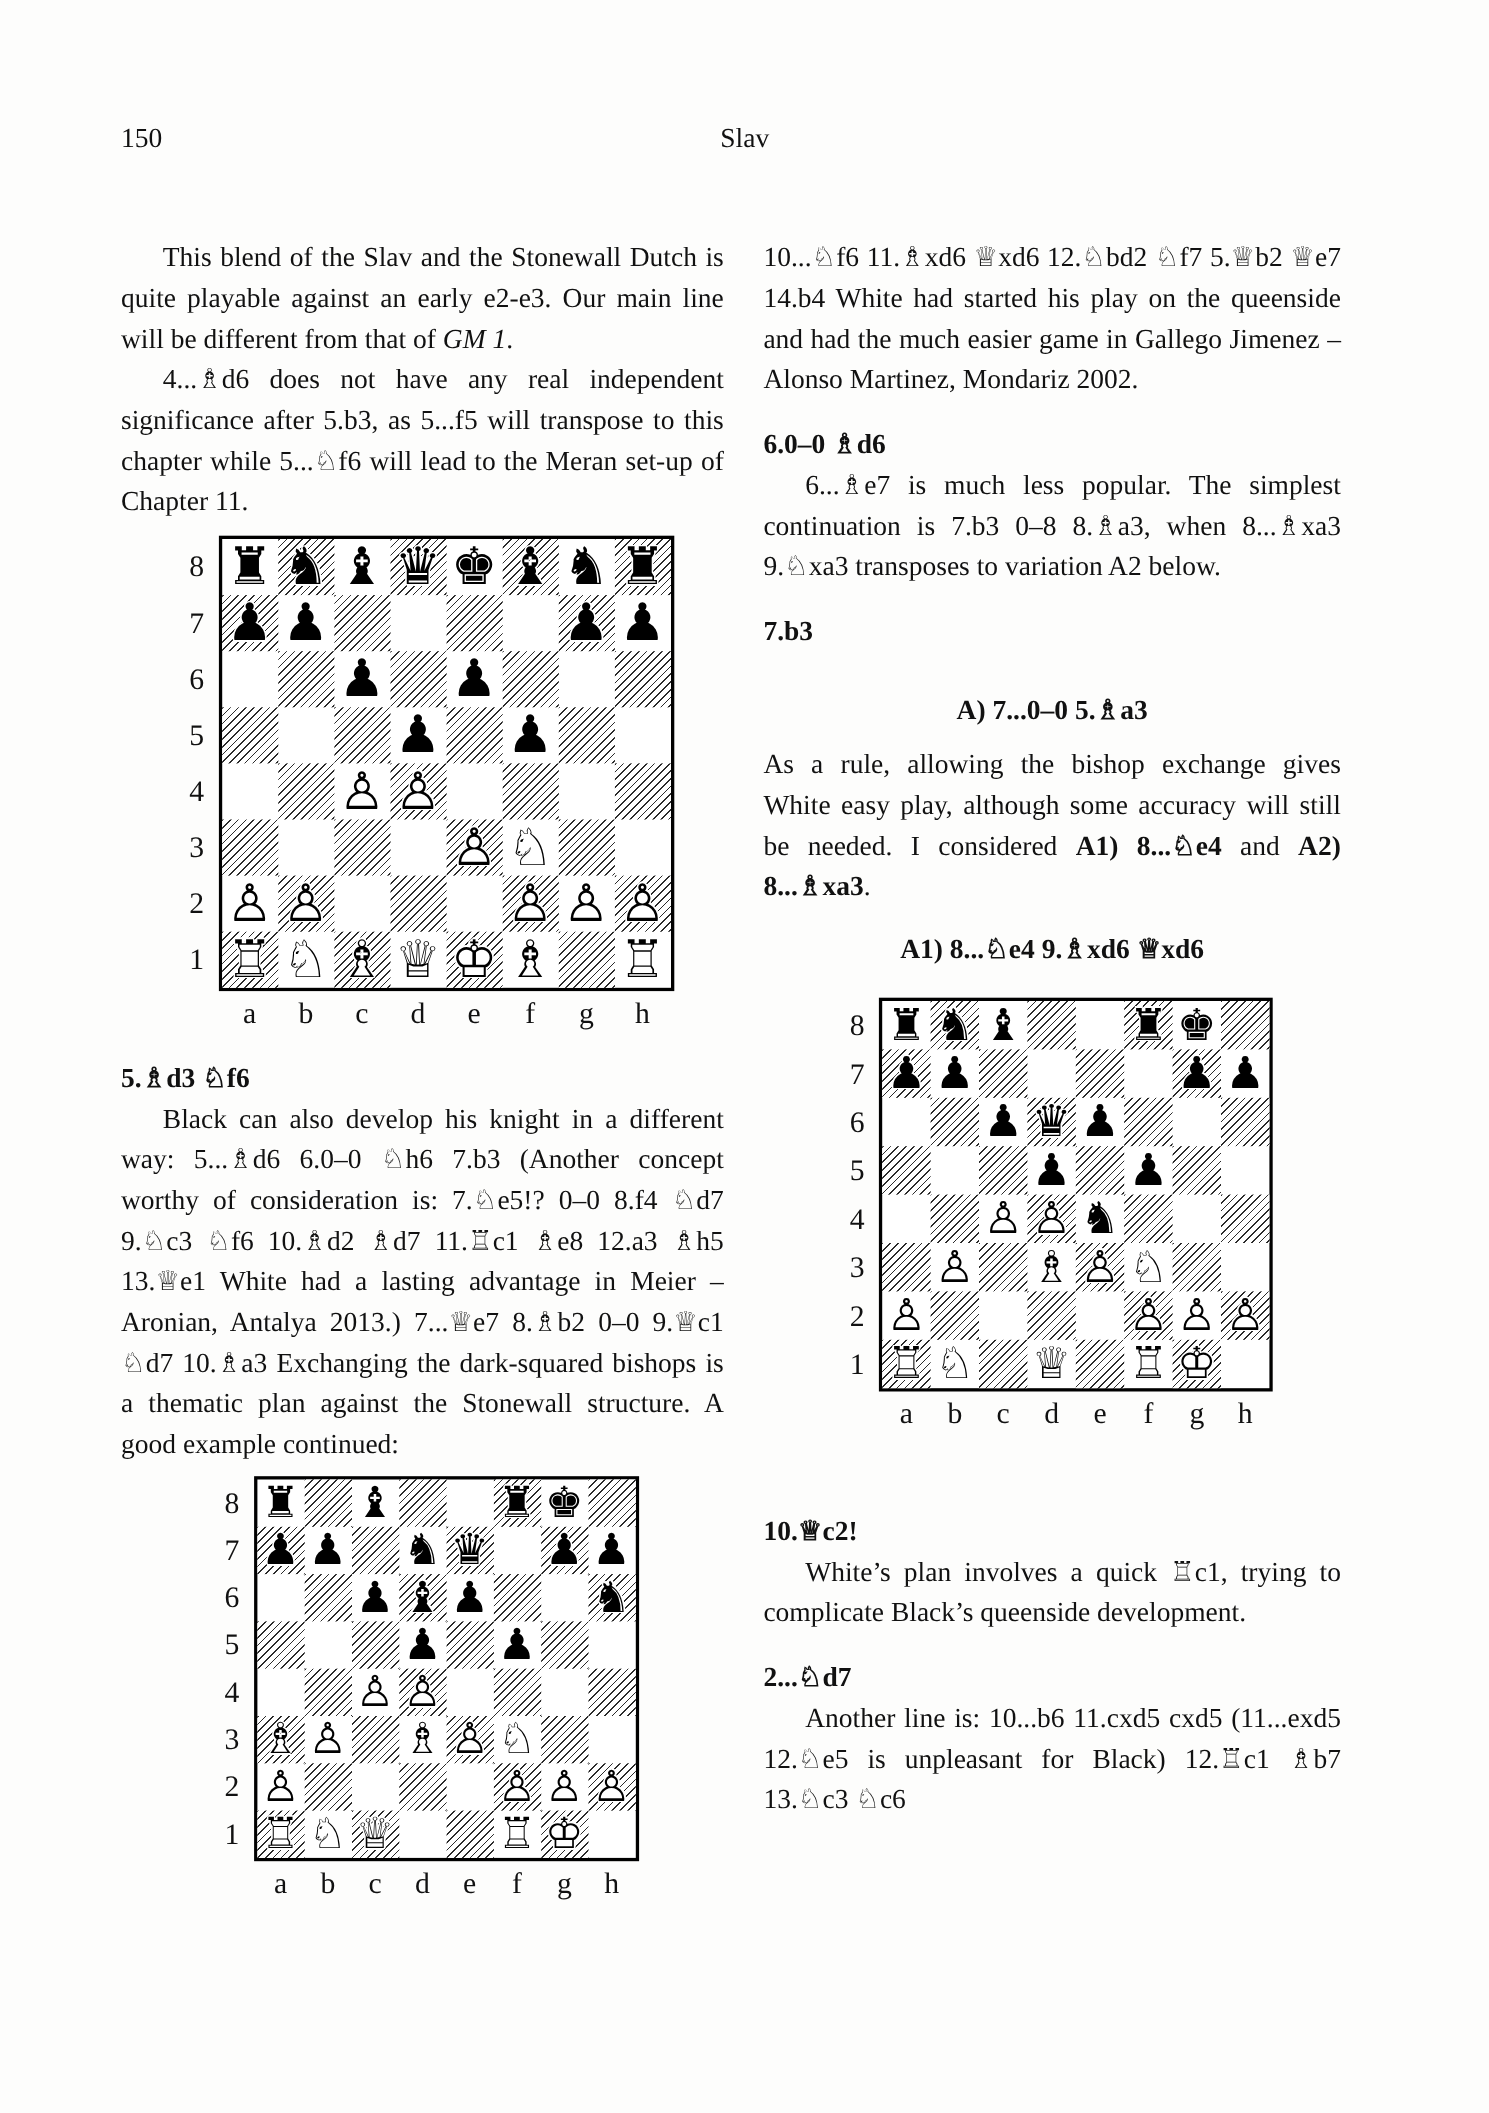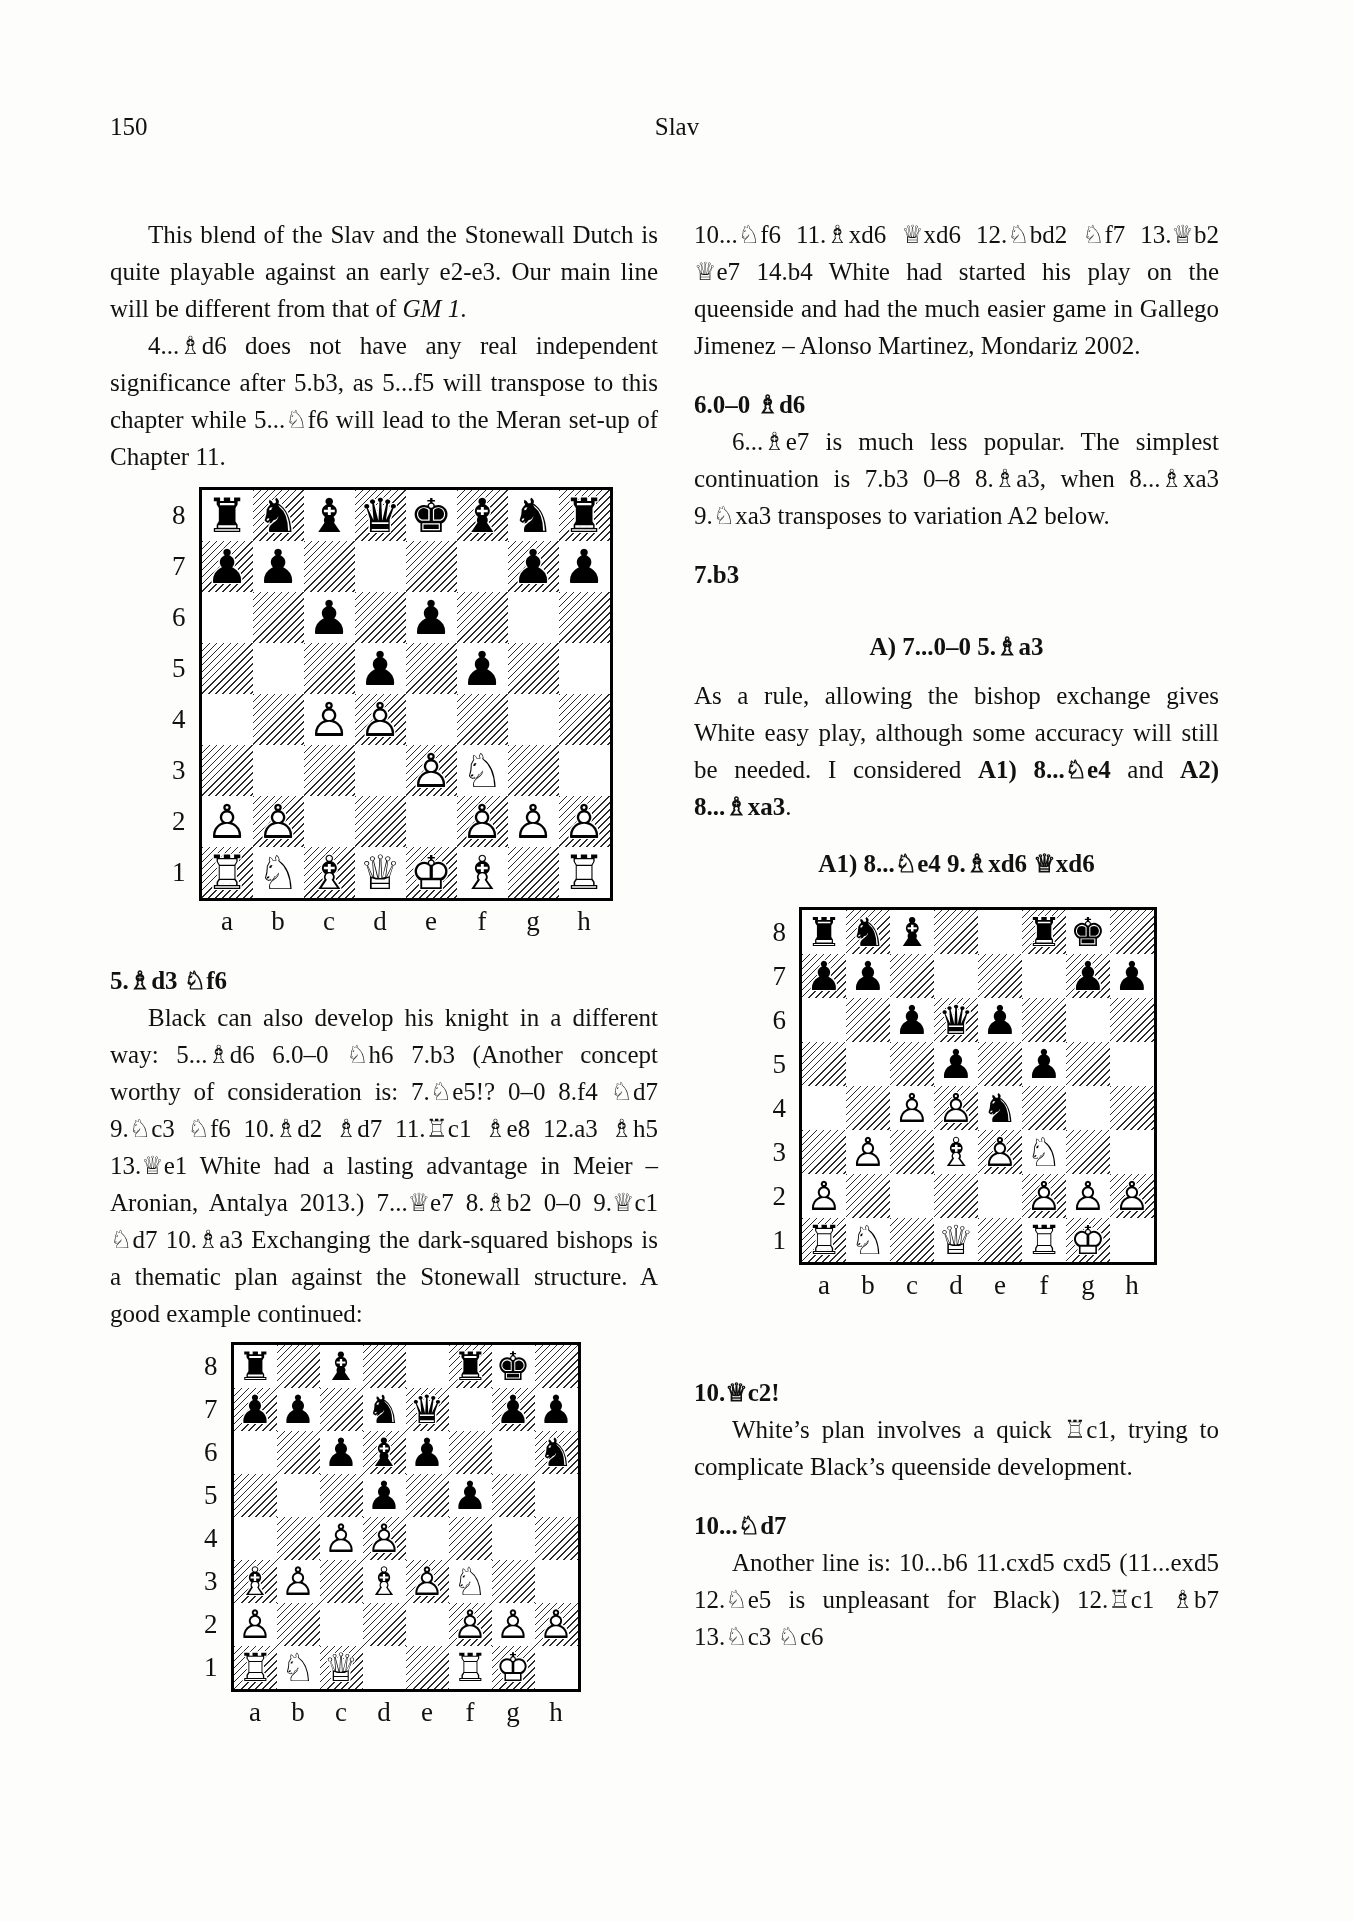--- a/index.html
+++ b/index.html
@@ -559,21 +559,21 @@
         <div>d</div>
         <div>e</div>
         <div>f</div>
         <div>g</div>
         <div>h</div>
       </div>
   </div>
 </div>
 
 <div class="col col-right">
-  <p>10...♘f6 11.♗xd6 ♕xd6 12.♘bd2 ♘f7 13.♕b2 ♕e7 14.b4 White had started his play on the queenside and had the much easier game in Gallego Jimenez – Alonso Martinez, Mondariz 2002.</p>
+  <p>10...♘f6 11.♗xd6 ♕xd6 12.♘bd2 ♘f7 5.♕b2 ♕e7 14.b4 White had started his play on the queenside and had the much easier game in Gallego Jimenez – Alonso Martinez, Mondariz 2002.</p>
 
   <h3 class="sp">6.0–0 ♗d6</h3>
   <p class="indent">6...♗e7 is much less popular. The simplest continuation is 7.b3 0–8 8.♗a3, when 8...♗xa3 9.♘xa3 transposes to variation A2 below.</p>
 
   <h3 class="sp">7.b3</h3>
 
   <p class="center-head">A) 7...0–0 5.♗a3</p>
 
   <p class="pafter"><span>As a rule, allowing the bishop exchange gives White easy play, although some accuracy will still be needed. I considered </span><b>A1) 8...♘e4</b><span> and </span><b>A2) 8...♗xa3</b><span>.</span></p>
 
@@ -814,15 +814,15 @@
         <div>e</div>
         <div>f</div>
         <div>g</div>
         <div>h</div>
       </div>
   </div>
 
   <h3 class="h-big-gap">10.♕c2!</h3>
   <p class="indent">White’s plan involves a quick ♖c1, trying to complicate Black’s queenside development.</p>
 
-  <h3 class="sp">10...♘d7</h3>
+  <h3 class="sp">2...♘d7</h3>
   <p class="indent">Another line is: 10...b6 11.cxd5 cxd5 (11...exd5 12.♘e5 is unpleasant for Black) 12.♖c1 ♗b7 13.♘c3 ♘c6</p>
 </div>
 
 </body></html>

